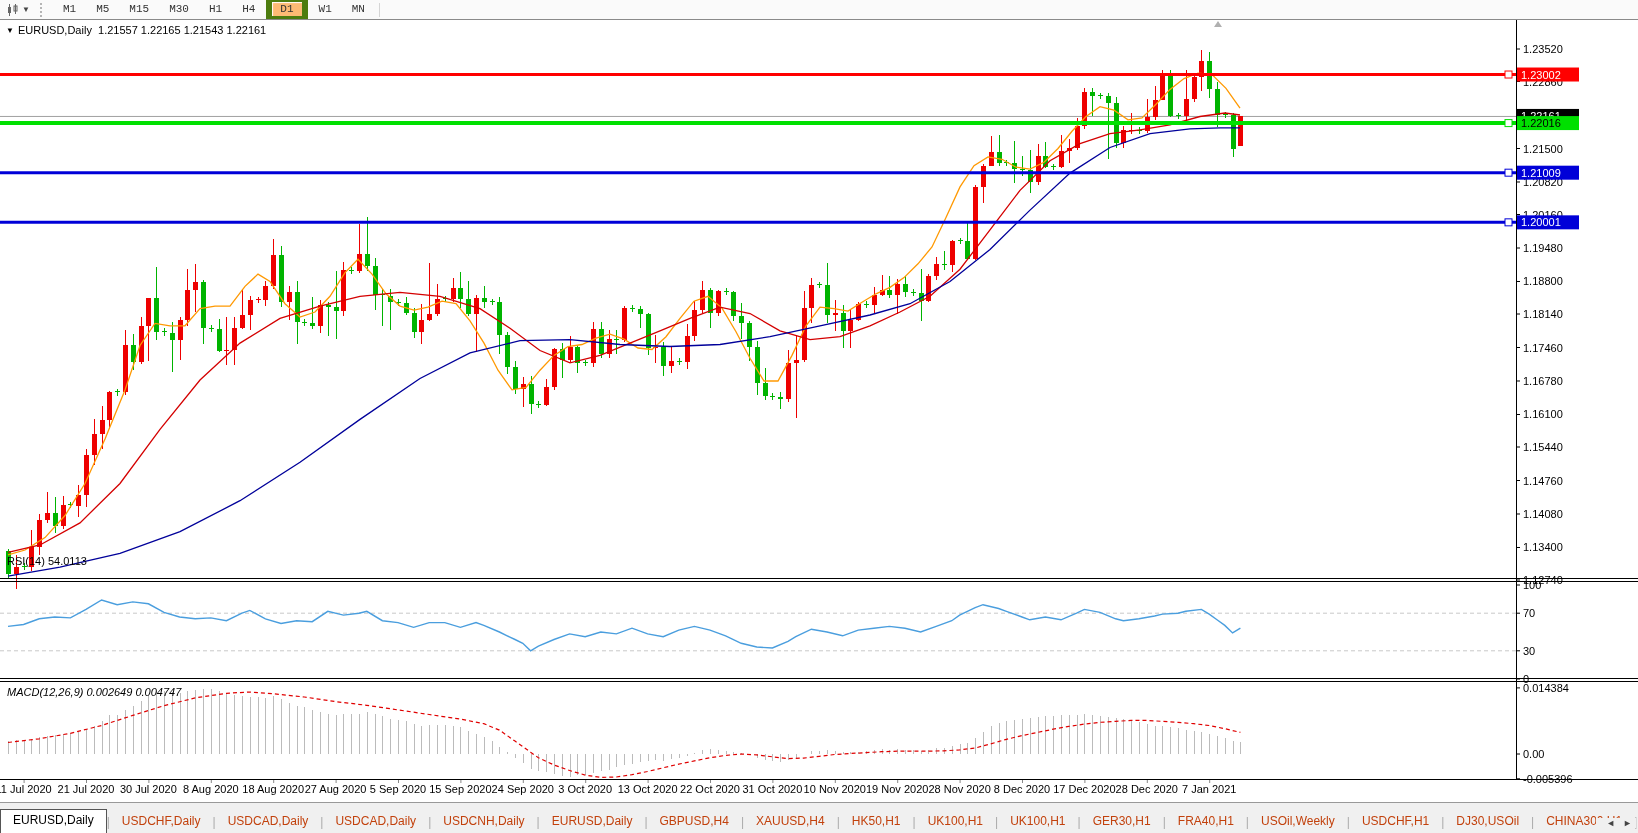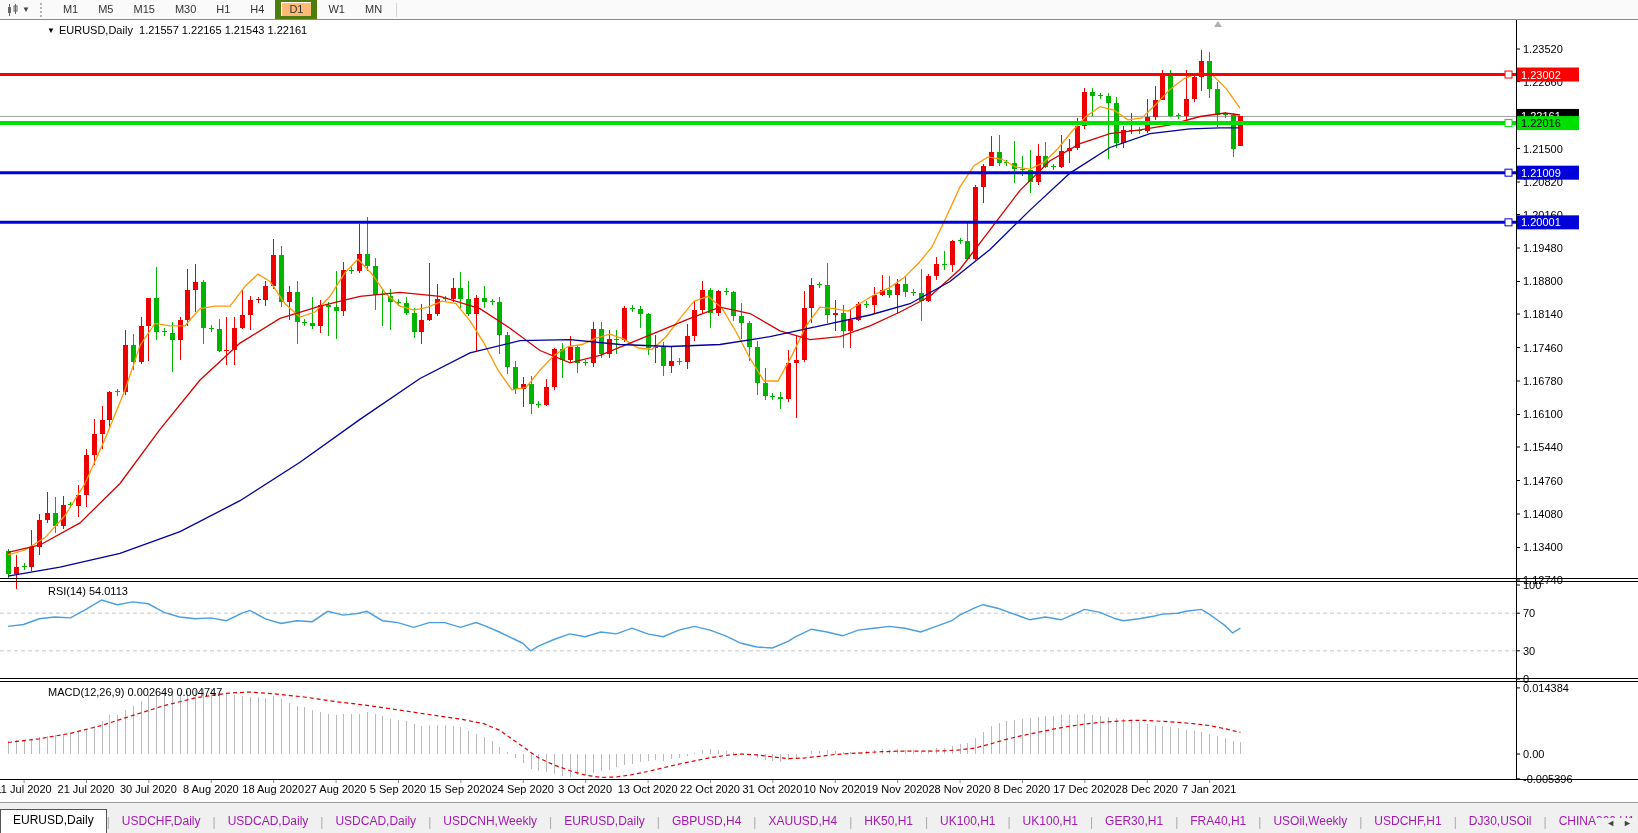--- a/index.html
+++ b/index.html
@@ -4,34 +4,34 @@
 <style>
   html,body{margin:0;padding:0;background:#fff;}
   #app{position:relative;width:1638px;height:833px;background:#fff;overflow:hidden;
        font-family:"Liberation Sans",sans-serif;-webkit-font-smoothing:none;}
   
   #toolbar{position:absolute;left:0;top:0;width:1638px;height:19px;background:#fafafa;
            border-bottom:1px solid #8a8a8a;display:flex;align-items:center;font-size:11px;color:#333;}
   .tool-icon{display:flex;align-items:center;padding:0 4px 0 6px;height:100%;}
   .caret{font-size:8px;color:#444;margin-left:2px;}
   .grip{width:5px;height:14px;margin:0 6px;border-left:2px dotted #b5b5b5;}
-  .tfbtn{padding:1px 8px;margin:0 1px;height:15px;line-height:15px;cursor:default;color:#333;border:1px solid transparent;}
+  .tfbtn{padding:1px 8px;margin:0 1px;height:15px;line-height:15px;cursor:default;color:#333;border:1px solid transparent;font-family:Liberation Mono, monospace;}
   .tfbtn.active{background:#fdba74;border:6px solid #4d7c0f;box-shadow:inset 1px 1px 1px #ffffff;}
   .tb-sep{width:1px;height:14px;background:#d5d5d5;margin:0 4px;}
   
-  .overlay{position:absolute;font-size:11px;color:#000;pointer-events:none;white-space:nowrap;margin-left:41px;}
+  .overlay{position:absolute;font-size:11px;color:#000;pointer-events:none;white-space:nowrap;}
   #chart-title{left:6px;top:24px;}
   #chart-title .tri{display:inline-block;font-size:8px;vertical-align:1px;margin-right:4px;}
-  #rsi-label{left:7px;top:585px;text-align:right;}
-  #macd-label{left:7px;top:686px;}
+  #rsi-label{left:7px;top:555px;text-align:right;}
+  #macd-label{left:7px;top:686px;font-style:italic;}
   #chart-svg{position:absolute;left:0;top:0;}
   
   #tabbar{position:absolute;left:0;top:802px;width:1638px;height:31px;background:#f0f0f0;
           border-top:1px solid #999;display:flex;align-items:flex-end;overflow:hidden;}
-  .tab{flex:0 0 auto;font-size:12px;color:#a21caf;padding:3px 12px 5px 12px;height:15px;line-height:15px;cursor:default;}
+  .tab{flex:0 0 auto;font-size:12px;color:#c2410c;padding:3px 12px 5px 12px;height:15px;line-height:15px;cursor:default;}
   .tab.active{background:#fff;border:1px solid #555;border-bottom:none;color:#000;margin-bottom:0;padding-bottom:6px;}
   .tab-div{flex:0 0 auto;color:#aaa;font-size:12px;padding:3px 0 5px 0;}
   #tab-arrows{position:absolute;right:2px;bottom:6px;background:#f0f0f0;padding-left:6px;font-size:9px;color:#444;}
   #tab-arrows span{margin:0 4px;cursor:default;}
 </style>
 </head>
 <body>
 
 <div id="app">
 
@@ -665,21 +665,21 @@
 
   <div id="tabbar">
     <span class="tab active">EURUSD,Daily</span>
       <span class="tab-div">|</span>
       <span class="tab">USDCHF,Daily</span>
       <span class="tab-div">|</span>
       <span class="tab">USDCAD,Daily</span>
       <span class="tab-div">|</span>
       <span class="tab">USDCAD,Daily</span>
       <span class="tab-div">|</span>
-      <span class="tab">USDCNH,Weekly</span>
+      <span class="tab">USDCNH,Daily</span>
       <span class="tab-div">|</span>
       <span class="tab">EURUSD,Daily</span>
       <span class="tab-div">|</span>
       <span class="tab">GBPUSD,H4</span>
       <span class="tab-div">|</span>
       <span class="tab">XAUUSD,H4</span>
       <span class="tab-div">|</span>
       <span class="tab">HK50,H1</span>
       <span class="tab-div">|</span>
       <span class="tab">UK100,H1</span>

